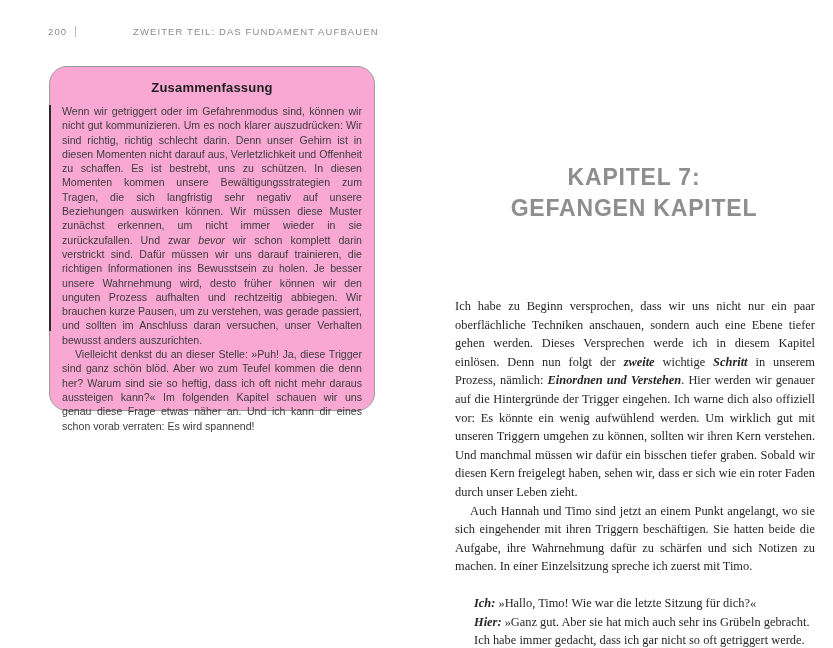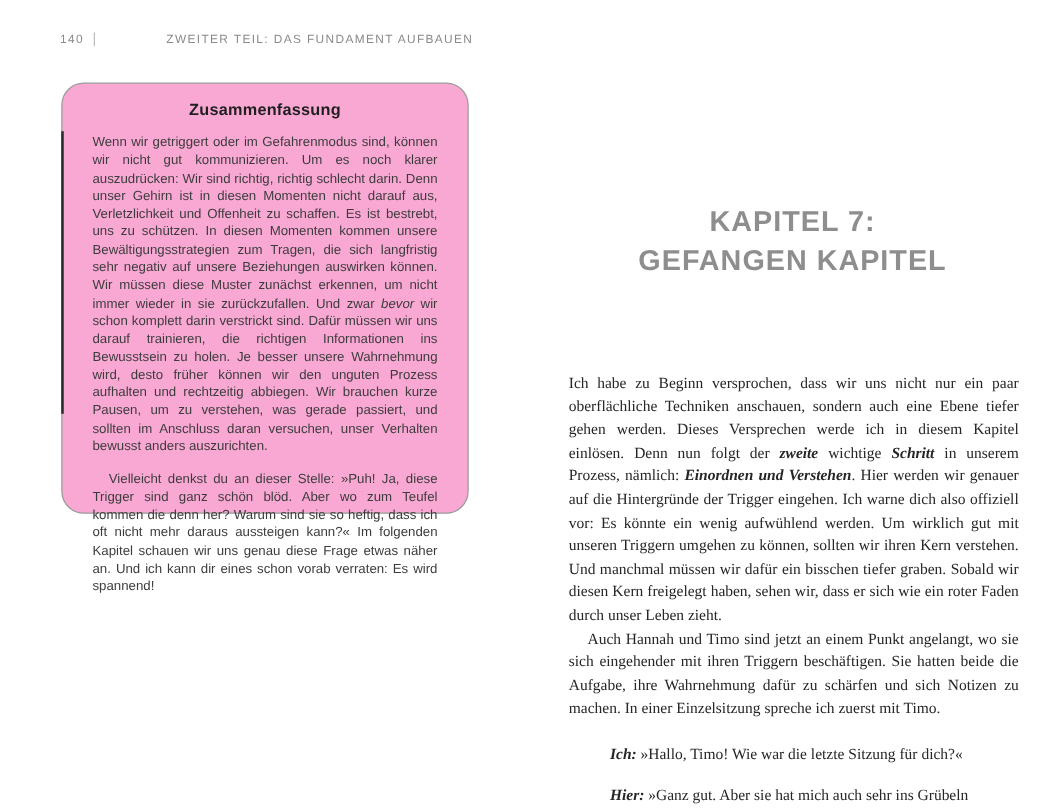--- a/index.html
+++ b/index.html
@@ -34,21 +34,21 @@
   .box-left-accent {
     position: absolute; left: -1px; top: 38px;
     width: 2px; height: 226px; background: #2a2a2a;
   }
   .summary-box h2 {
     margin: 2px 0 9px 0; text-align: center;
     font-size: 13px; font-weight: bold; color: #1f1f1f;
     letter-spacing: 0.2px;
   }
   .summary-box p {
-    margin: 12px; text-align: justify;
+    margin: 0; text-align: justify;
     font-size: 10.6px; line-height: 14.3px; color: #3c3c3c;
     hyphens: manual;
   }
   .summary-box p.indent { text-indent: 13px; }
 
   
   .chapter-heading {
     position: absolute; left: 443px; top: 162px; width: 382px;
     text-align: center; color: #8e8e8e;
     font-size: 23px; font-weight: bold; line-height: 31px;
@@ -59,32 +59,32 @@
     font-family: "Liberation Serif", serif;
     font-size: 12.4px; line-height: 18.6px; color: #262626;
     text-align: justify;
   }
   .right-body p { margin: 0; }
   .right-body p.indent { text-indent: 15px; }
   .dialog {
     margin-top: 18px; margin-left: 19px; width: 341px;
     text-align: left;
   }
-  .dialog p { margin: 14px; }
+  .dialog p { margin: 0; }
 
   b, .b { font-weight: bold; font-style: italic; }
   i, .i { font-style: italic; }
 </style>
 </head>
 <body>
 
 <div id="spread">
 
   <div class="running-head">
-    <span class="pageno">140</span>
+    <span class="pageno">200</span>
     <span class="divider"></span>
     <span>ZWEITER TEIL: DAS FUNDAMENT AUFBAUEN</span>
   </div>
 
   <div class="summary-box">
     <div class="box-left-accent"></div>
     <h2>Zusammenfassung</h2>
     <p><span>Wenn wir getriggert oder im Gefahrenmodus sind, können wir nicht gut kommunizieren. Um es noch klarer auszudrücken: Wir sind richtig, richtig schlecht darin. Denn unser Gehirn ist in diesen Momenten nicht darauf aus, Verletzlichkeit und Offenheit zu schaffen. Es ist bestrebt, uns zu schützen. In diesen Momenten kommen unsere Bewältigungsstrategien zum Tragen, die sich langfristig sehr negativ auf unsere Beziehungen auswirken können. Wir müssen diese Muster zunächst erkennen, um nicht immer wieder in sie zurückzufallen. Und zwar </span><span class="i">bevor</span><span> wir schon komplett darin verstrickt sind. Dafür müssen wir uns darauf trainieren, die richtigen Informationen ins Bewusstsein zu holen. Je besser unsere Wahrnehmung wird, desto früher können wir den unguten Prozess aufhalten und rechtzeitig abbiegen. Wir brauchen kurze Pausen, um zu verstehen, was gerade passiert, und sollten im Anschluss daran versuchen, unser Verhalten bewusst anders auszurichten.</span></p>
     <p class="indent"><span>Vielleicht denkst du an dieser Stelle: »Puh! Ja, diese Trigger sind ganz schön blöd. Aber wo zum Teufel kommen die denn her? Warum sind sie so heftig, dass ich oft nicht mehr daraus aussteigen kann?« Im folgenden Kapitel schauen wir uns genau diese Frage etwas näher an. Und ich kann dir eines schon vorab verraten: Es wird spannend!</span></p>
   </div>

